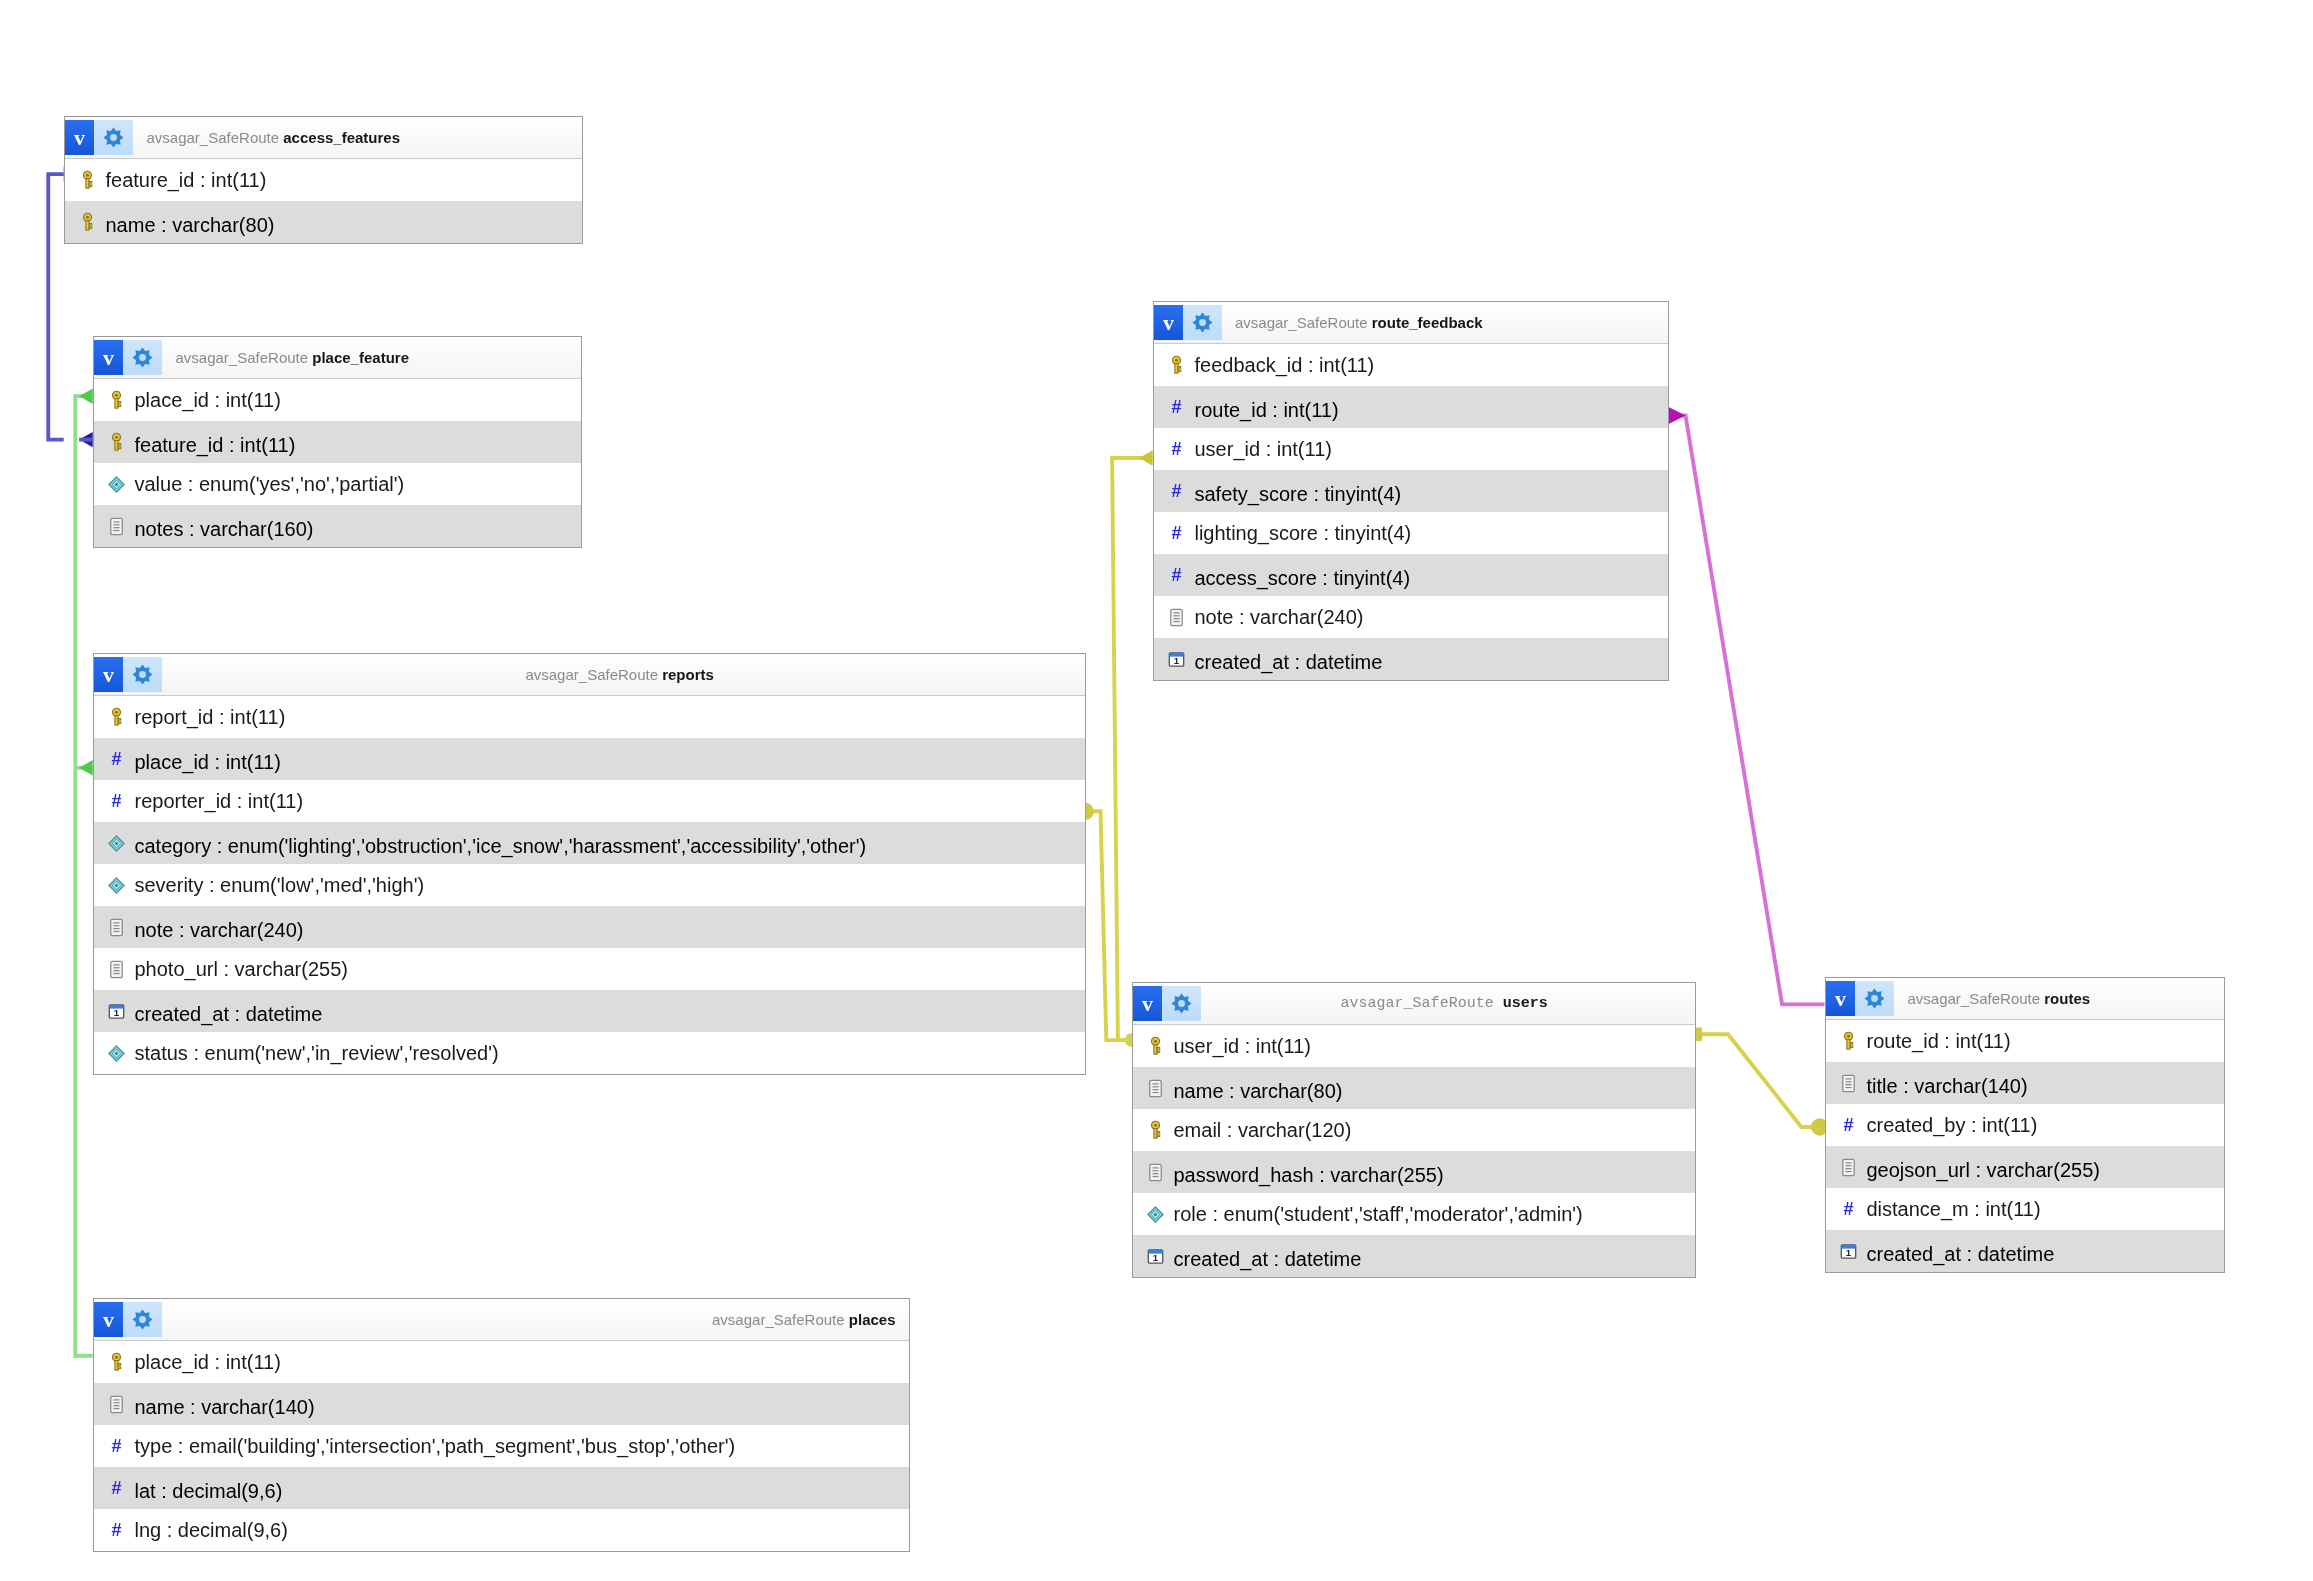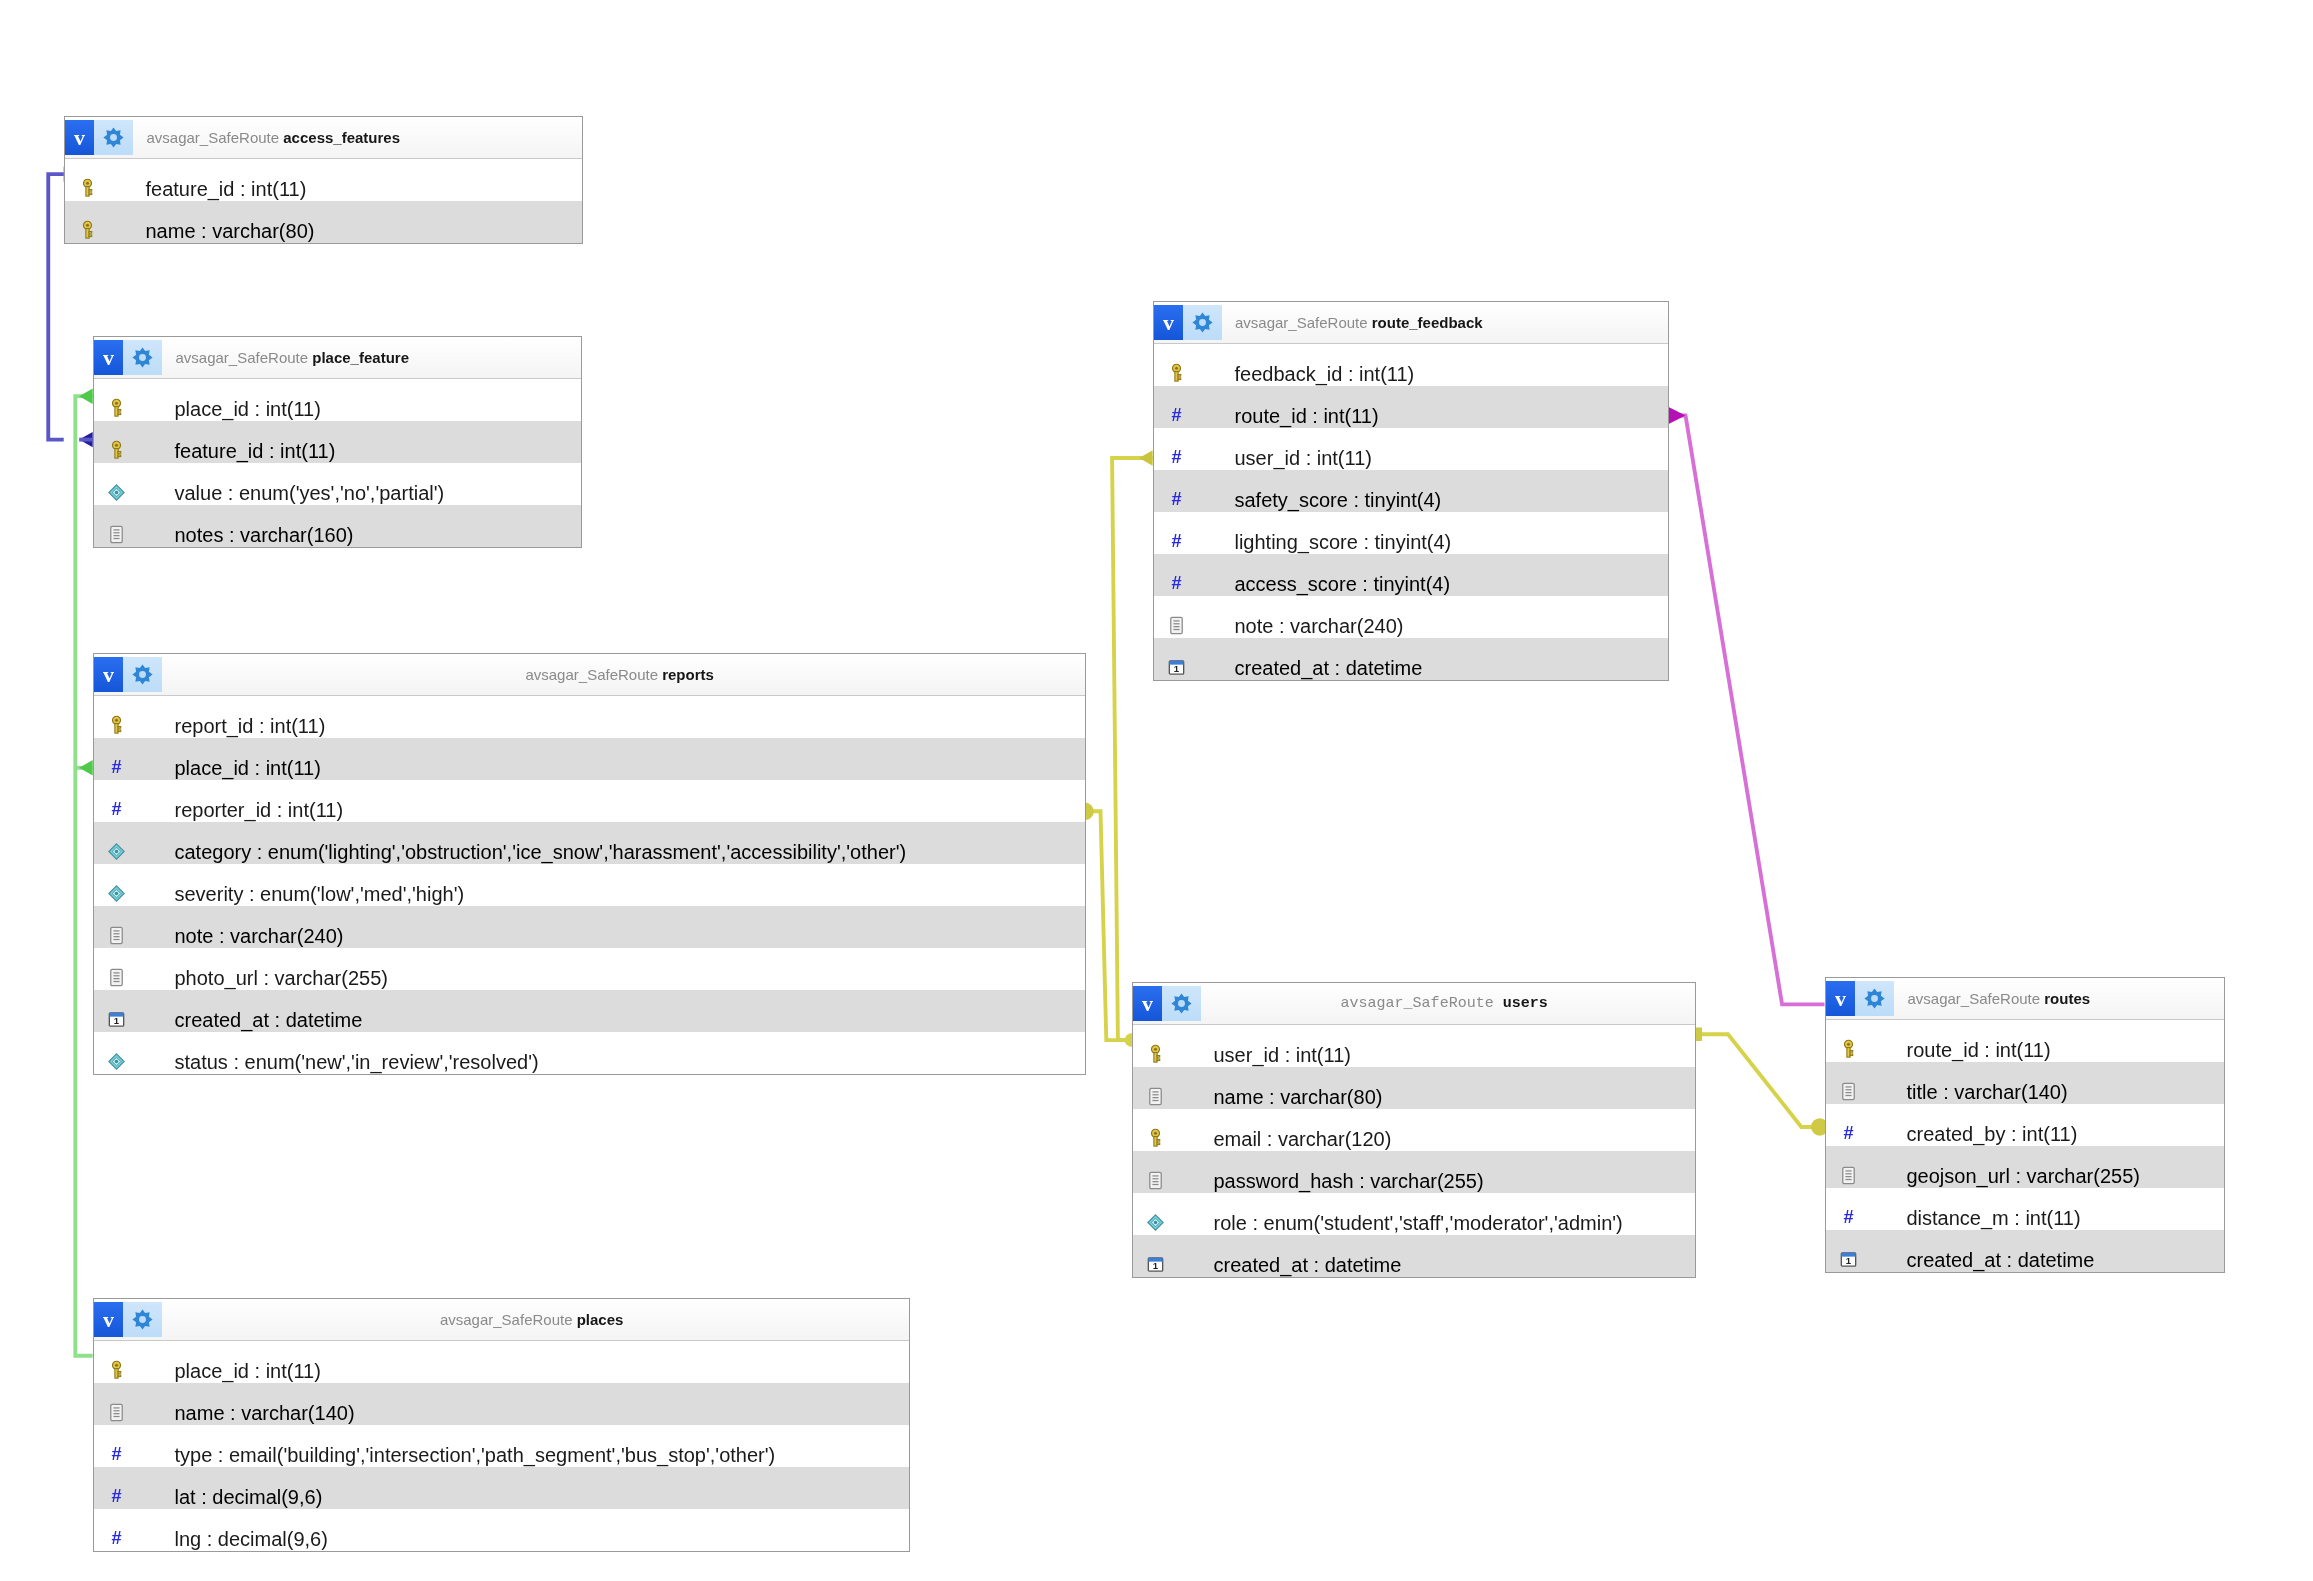--- a/index.html
+++ b/index.html
@@ -81,28 +81,27 @@
     overflow: hidden;
   }
   .ent-title .tname {
     color: #161616;
     font-weight: bold;
   }
 
   
   .row {
     display: flex;
-    align-items: flex-end;
+    align-items: center;
     height: 42px;
     box-sizing: border-box;
     padding-left: 9.7px;
     font-size: 20px;
     color: #1a1a1a;
     white-space: nowrap;
-    gap: 40px;
   }
   .row.odd  { background: #ffffff; }
   .row.even { background: #dcdcdc; }
   .row.even .rtext { color: #000000; margin-top: 7px; }
 
   .ricon {
     width: 25px;
     height: 25px;
     flex: 0 0 auto;
     margin-right: 5.8px;
@@ -365,21 +364,21 @@
         <div class="ent-header">
           <div class="badge-v">v</div>
           <div class="badge-gear">
             <svg width="25" height="25" viewBox="0 0 26 26">
               <g>
                 <polygon points="13.00,2.50 15.76,6.35 20.42,5.58 19.65,10.24 23.50,13.00 19.65,15.76 20.42,20.42 15.76,19.65 13.00,23.50 10.24,19.65 5.58,20.42 6.35,15.76 2.50,13.00 6.35,10.24 5.58,5.58 10.24,6.35" fill="#2f86d6"></polygon>
                 <circle cx="13" cy="13" r="3.6" fill="#bcdcf8"></circle>
               </g>
             </svg>
           </div>
-          <div class="ent-title" style="text-align: center;"><span>avsagar_SafeRoute</span> <span class="tname">places</span></div>
+          <div class="ent-title" style="text-align: right;"><span>avsagar_SafeRoute</span> <span class="tname">places</span></div>
         </div>
         <div class="row odd">
           <span class="ricon">
             <svg width="21" height="21" viewBox="0 0 22 22">
               <circle cx="11" cy="5.5" r="4.2" fill="#e3c64a" stroke="#8c7615" stroke-width="1.2"></circle>
               <circle cx="11" cy="5.5" r="1.6" fill="#8c7615"></circle>
               <rect x="9.3" y="9" width="3.4" height="10" fill="#e3c64a" stroke="#8c7615" stroke-width="1.1"></rect>
               <rect x="12.5" y="12" width="3" height="1.8" fill="#e3c64a" stroke="#8c7615" stroke-width="1"></rect>
               <rect x="12.5" y="15.6" width="3" height="1.8" fill="#e3c64a" stroke="#8c7615" stroke-width="1"></rect>
             </svg>

